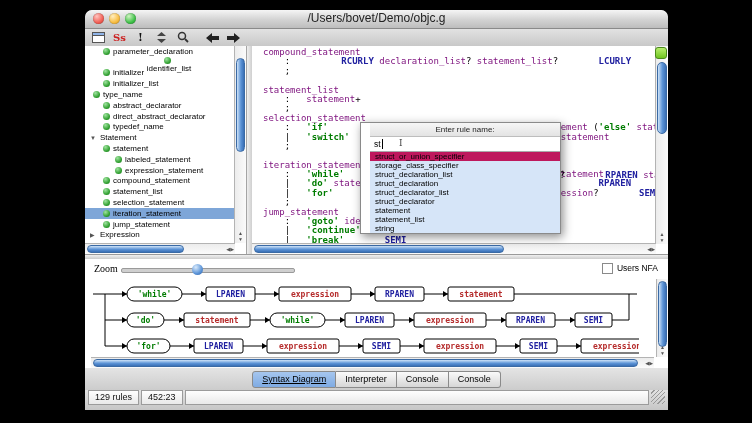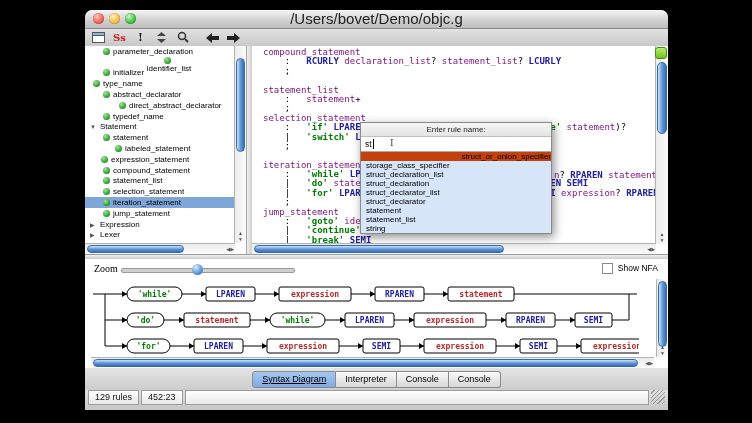--- a/index.html
+++ b/index.html
@@ -8,21 +8,21 @@
   .window{position:absolute;left:85px;top:10px;width:583px;height:400px;background:#d6d6d6;
           border-radius:7px 7px 0 0;box-shadow:0 8px 22px rgba(0,0,0,.85);overflow:hidden;}
   
   .titlebar{position:absolute;top:0;left:0;right:0;height:18px;border-radius:7px 7px 0 0;
             background:linear-gradient(#f5f5f5,#d2d2d2 55%,#bdbdbd);border-bottom:1px solid #8a8a8a;}
   .traffic{position:absolute;top:3px;left:8px;display:flex;gap:5px;}
   .light{width:11px;height:11px;border-radius:50%;box-shadow:inset 0 0 1px rgba(0,0,0,.5);}
   .light.close{background:radial-gradient(circle at 35% 30%,#ffc5c0,#f25f55 60%,#bf3a31);}
   .light.min{background:radial-gradient(circle at 35% 30%,#ffeec0,#f8bd41 60%,#cc9420);}
   .light.zoomb{background:radial-gradient(circle at 35% 30%,#d0f3c2,#3fc148 60%,#20922c);}
-  .title{text-align:center;font-size:15px;line-height:17px;color:#222;}
+  .title{text-align:center;font-size:12px;line-height:17px;color:#222;}
   
   .toolbar{position:absolute;top:19px;left:0;right:0;height:17px;
            background:linear-gradient(#e2e2e2,#c8c8c8);border-bottom:1px solid #909090;
            display:flex;align-items:center;padding-left:5px;gap:4px;}
   .tbtn{width:17px;height:14px;display:flex;align-items:center;justify-content:center;cursor:default;}
   .tbtn.ss{color:#c22;font-family:"DejaVu Serif",serif;font-weight:bold;font-size:10px;}
   .tbtn.bang{color:#111;font-family:"DejaVu Serif",serif;font-weight:bold;font-size:11px;}
   .tbtn.nav{margin-left:9px;}
   
   .main{position:absolute;top:36px;left:0;right:0;height:208px;background:#fff;}
@@ -33,48 +33,48 @@
             background:radial-gradient(circle at 35% 30%,#9fe49f,#2f9e2f 65%,#166e16);}
   .tree-tri{font-size:6px;color:#555;margin-right:3px;width:7px;flex:none;}
   .splitter{position:absolute;left:161px;top:0;width:5px;height:208px;
             background:linear-gradient(90deg,#efefef,#cfcfcf);border-left:1px solid #a5a5a5;border-right:1px solid #a5a5a5;}
   .editor{position:absolute;left:167px;top:0;right:0;height:208px;background:#fff;overflow:hidden;}
   #editor-lines{position:absolute;left:11px;top:2px;right:14px;
                 font-family:"DejaVu Sans Mono",monospace;font-size:9px;}
   .ed-line{height:9.4px;line-height:9.4px;white-space:pre;overflow:visible;}
   .tk-rule{color:var(--c-rule,#7d107d);}
   .tk-ref{color:var(--c-rule,#7d107d);}
-  .tk-tok{color:var(--c-token,#2020a0);font-weight:bold;}
+  .tk-tok{color:var(--c-token,#2020a0);font-weight:bold;margin-left:35px;}
   .tk-lit{color:var(--c-literal,#007c00);font-weight:bold;}
   .tk-pl{color:#000;}
   .peek{position:absolute;left:302px;top:124px;font-family:"DejaVu Sans Mono",monospace;
         font-size:9px;white-space:pre;}
   
   .vtrack{position:absolute;background:linear-gradient(90deg,#ececec,#fbfbfb);border-left:1px solid #b3b3b3;}
   .htrack{position:absolute;background:linear-gradient(#ececec,#fbfbfb);border-top:1px solid #b3b3b3;}
   .vthumb{position:absolute;left:1px;right:1px;border-radius:5px;border:1px solid #39движ;
           border:1px solid #3a6aa5;background:linear-gradient(90deg,#cfe3f8,var(--c-thumb,#5b93d6) 55%,#3a6fb5);}
   .hthumb{position:absolute;top:1px;bottom:1px;border-radius:5px;border:1px solid #3a6aa5;
           background:linear-gradient(#cfe3f8,var(--c-thumb,#5b93d6) 55%,#3a6fb5);}
   .sb-arrows-v{position:absolute;bottom:1px;left:0;right:0;text-align:center;font-size:5px;color:#555;line-height:6px;}
   .sb-arrows-h{position:absolute;right:1px;top:1px;font-size:5px;color:#555;line-height:8px;}
   .green-btn{position:absolute;top:1px;right:1px;width:10px;height:10px;border-radius:3px;
              border:1px solid #4a8a1a;background:linear-gradient(#b8ef6e,#6fc41f);}
   
   .popup{position:absolute;left:275px;top:112px;width:190px;z-index:20;border:1px solid #8a8a8a;
-         box-shadow:2px 3px 9px rgba(0,0,0,.45);background:#fff;}
+         box-shadow:2px 3px 9px rgba(0,0,0,.45);background:#fff;padding-left:9px;}
   .popup-title{height:13px;line-height:13px;text-align:center;font-size:8px;color:#222;
                background:linear-gradient(#f6f6f6,#e3e3e3);border-bottom:1px solid #bdbdbd;}
   .popup-input{height:14px;background:#fff;border-bottom:1px solid #aaa;display:flex;align-items:center;
                padding-left:4px;font-size:8.5px;position:relative;}
   .caret{display:inline-block;width:1px;height:10px;background:#000;margin-left:1px;}
   .ibeam{position:absolute;left:29px;top:1px;font-family:"DejaVu Serif",serif;font-size:9px;color:#444;}
   .popup-list{background:#d6e5f8;}
   .popup-item{height:9px;line-height:9px;padding-left:5px;font-size:8px;white-space:nowrap;color:#000;}
-  .popup-item.selected{background:#c2410c;text-align:right;}
+  .popup-item.selected{background:#be185d;}
   
   .divider{position:absolute;top:244px;left:0;right:0;height:4px;
            background:linear-gradient(#f0f0f0,#cdcdcd);border-top:1px solid #9a9a9a;border-bottom:1px solid #9a9a9a;}
   .diagram-panel{position:absolute;top:249px;left:0;right:0;height:109px;background:#fff;border-bottom:1px solid #9a9a9a;}
   .zoom-label{position:absolute;left:9px;top:4px;font-size:10px;color:#000;font-family:Liberation Serif, serif;}
   .slider-track{position:absolute;left:36px;top:9px;width:172px;height:3px;background:#cfcfcf;
                 border:1px solid #9a9a9a;border-radius:2px;}
   .slider-knob{position:absolute;left:70px;top:-5px;width:11px;height:11px;border-radius:50%;
                background:radial-gradient(circle at 35% 30%,#d8eafc,#5b93d6 60%,#2f62a8);}
   .nfa-box{position:absolute;right:55px;top:4px;width:9px;height:9px;background:#fff;border:1px solid #8a8a8a;}
@@ -151,49 +151,53 @@
             <span>parameter_declaration</span>
           </div>
           <div class="tree-row" style="padding-left: 18px; flex-direction: column;">
             <span class="tree-dot"></span>
             <span>identifier_list</span>
           </div>
           <div class="tree-row" style="padding-left: 18px;">
             <span class="tree-dot"></span>
             <span>initializer</span>
           </div>
+          <div class="tree-row" style="padding-left: 18px;">
+            <span class="tree-dot"></span>
+            <span>initializer_list</span>
+          </div>
           <div class="tree-row" style="padding-left: 8px;">
             <span class="tree-dot"></span>
             <span>type_name</span>
           </div>
           <div class="tree-row" style="padding-left: 18px;">
             <span class="tree-dot"></span>
             <span>abstract_declarator</span>
           </div>
-          <div class="tree-row" style="padding-left: 34px;">
+          <div class="tree-row" style="padding-left: 18px;">
             <span class="tree-dot"></span>
             <span>direct_abstract_declarator</span>
           </div>
           <div class="tree-row" style="padding-left: 18px;">
             <span class="tree-dot"></span>
             <span>typedef_name</span>
           </div>
           <div class="tree-row" style="padding-left: 5px;">
             <span class="tree-tri">▼</span>
             <span>Statement</span>
           </div>
           <div class="tree-row" style="padding-left: 18px;">
             <span class="tree-dot"></span>
             <span>statement</span>
           </div>
           <div class="tree-row" style="padding-left: 30px;">
             <span class="tree-dot"></span>
             <span>labeled_statement</span>
           </div>
-          <div class="tree-row" style="padding-left: 16px;">
+          <div class="tree-row" style="padding-left: 30px;">
             <span class="tree-dot"></span>
             <span>expression_statement</span>
           </div>
           <div class="tree-row" style="padding-left: 18px;">
             <span class="tree-dot"></span>
             <span>compound_statement</span>
           </div>
           <div class="tree-row" style="padding-left: 18px;">
             <span class="tree-dot"></span>
             <span>statement_list</span>
@@ -288,21 +292,21 @@
   </div>
 
   <div class="divider"></div>
 
   <div class="diagram-panel">
     <div class="zoom-label">Zoom</div>
     <div class="slider-track">
       <div class="slider-knob"></div>
     </div>
     <div class="nfa-box"></div>
-    <div class="nfa-label">Show NFA</div>
+    <div class="nfa-label">Users NFA</div>
     <div id="rail-wrap"><svg width="548" height="82" viewBox="0 0 548 82">
           <path d="M2 15 H14 M14 15 V67" stroke="#000" fill="none"></path>
           <path d="M14 15 H36" stroke="#000" fill="none"></path>
           <polygon points="31,12 36,15 31,18" fill="#000"></polygon>
           <rect x="36" y="8" width="55" height="14" rx="7" fill="#fff" stroke="#000"></rect>
           <text x="63.5" y="18" text-anchor="middle" font-family="DejaVu Sans Mono, monospace" font-size="8" font-weight="bold" fill="#007c00">'while'</text>
           <path d="M91 15 H115" stroke="#000" fill="none"></path>
           <polygon points="110,12 115,15 110,18" fill="#000"></polygon>
           <rect x="115" y="8" width="49" height="14" rx="2" fill="#fff" stroke="#000"></rect>
           <text x="139.5" y="18" text-anchor="middle" font-family="DejaVu Sans Mono, monospace" font-size="8" font-weight="bold" fill="#2020a0">LPAREN</text>

